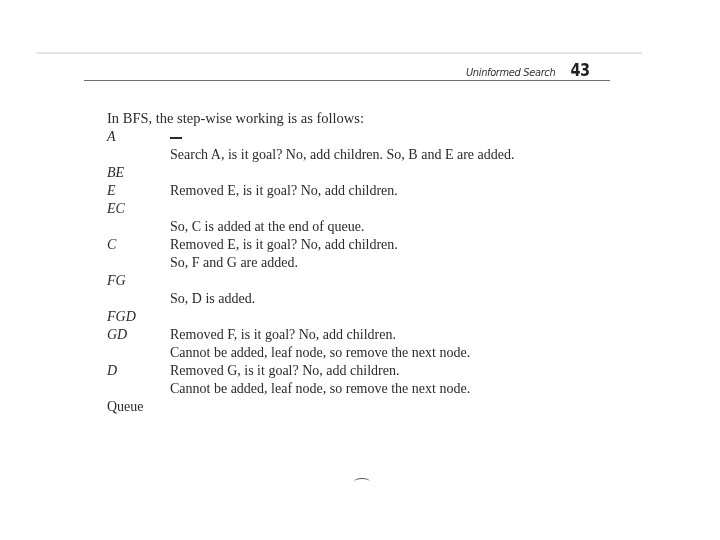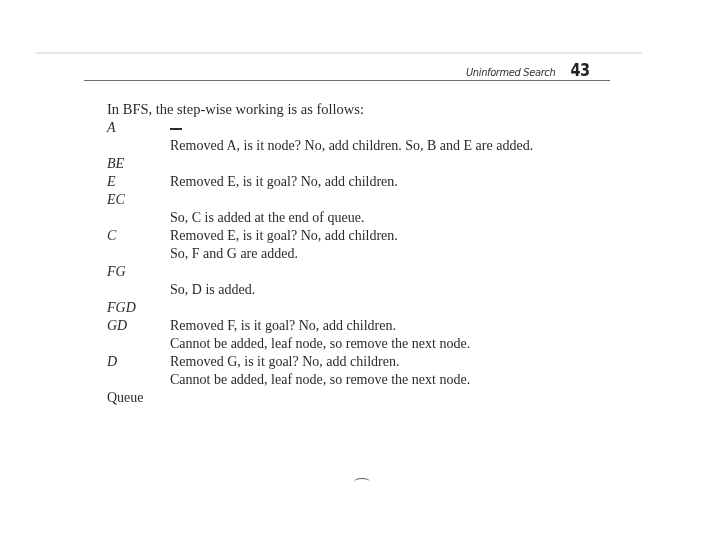--- a/index.html
+++ b/index.html
@@ -2,21 +2,21 @@
 <html><head>
   <meta charset="utf-8">
   <style>
     html, body { margin: 0; padding: 0; background: #ffffff; }
     body { width: 720px; height: 540px; position: relative; overflow: hidden; }
     .top-rule { position: absolute; left: 36px; top: 52px; width: 606px; height: 2px; background: #e6e6e6; }
     .header-rule { position: absolute; left: 84px; top: 80px; width: 526px; height: 1px; background: #6e6e6e; }
     .running-head { position: absolute; top: 60px; left: 420px; width: 170px; height: 20px; text-align: right; }
     .rh-title { font-family: "DejaVu Sans", sans-serif; font-style: italic; font-size: 11px; color: #333; letter-spacing: -0.4px; transform: scaleX(0.9); display: inline-block; transform-origin: right; margin-right: 8px; vertical-align: baseline; }
     .rh-page { font-family: "DejaVu Sans", sans-serif; font-weight: bold; font-size: 17px; color: #222; letter-spacing: -0.5px; display: inline-block; transform: scaleX(0.85); transform-origin: right; vertical-align: baseline; }
-    .content { position: absolute; left: 107px; top: 99px; font-family: "Liberation Serif", serif; color: #2a2a2a; }
+    .content { position: absolute; left: 107px; top: 108px; font-family: "Liberation Serif", serif; color: #2a2a2a; }
     .intro { font-size: 14.5px; line-height: 20px; height: 20px; margin: 0; }
     .row { position: relative; height: 18px; line-height: 18px; font-size: 14px; }
     .q { position: absolute; left: 0; width: 62px; font-style: italic; }
     .q.plain { font-style: normal; }
     .c { position: absolute; left: 63px; white-space: nowrap; }
     .c.head { font-style: italic; }
     .hdr { height: 22px; line-height: 22px; margin-top: 4px; font-size: 13.5px; }
     .dash { display: inline-block; width: 12px; height: 1.5px; background: #2a2a2a; vertical-align: middle; }
     .arc { position: absolute; left: 354px; top: 478px; width: 16px; height: 6px; border-top: 1.5px solid #555; border-radius: 50% 50% 0 0; }
   </style>
@@ -34,21 +34,21 @@
 <div class="content">
   <p class="intro">In BFS, the step-wise working is as follows:</p>
 
 
   <div class="row">
     <span class="q">A</span>
     <span class="c"><span class="dash"></span></span>
   </div>
   <div class="row">
     <span class="q"></span>
-    <span class="c">Removed A, is it node? No, add children. So, B and E are added.</span>
+    <span class="c">Search A, is it goal? No, add children. So, B and E are added.</span>
   </div>
   <div class="row">
     <span class="q">BE</span>
     <span class="c"></span>
   </div>
   <div class="row">
     <span class="q">E</span>
     <span class="c">Removed E, is it goal? No, add children.</span>
   </div>
   <div class="row">

